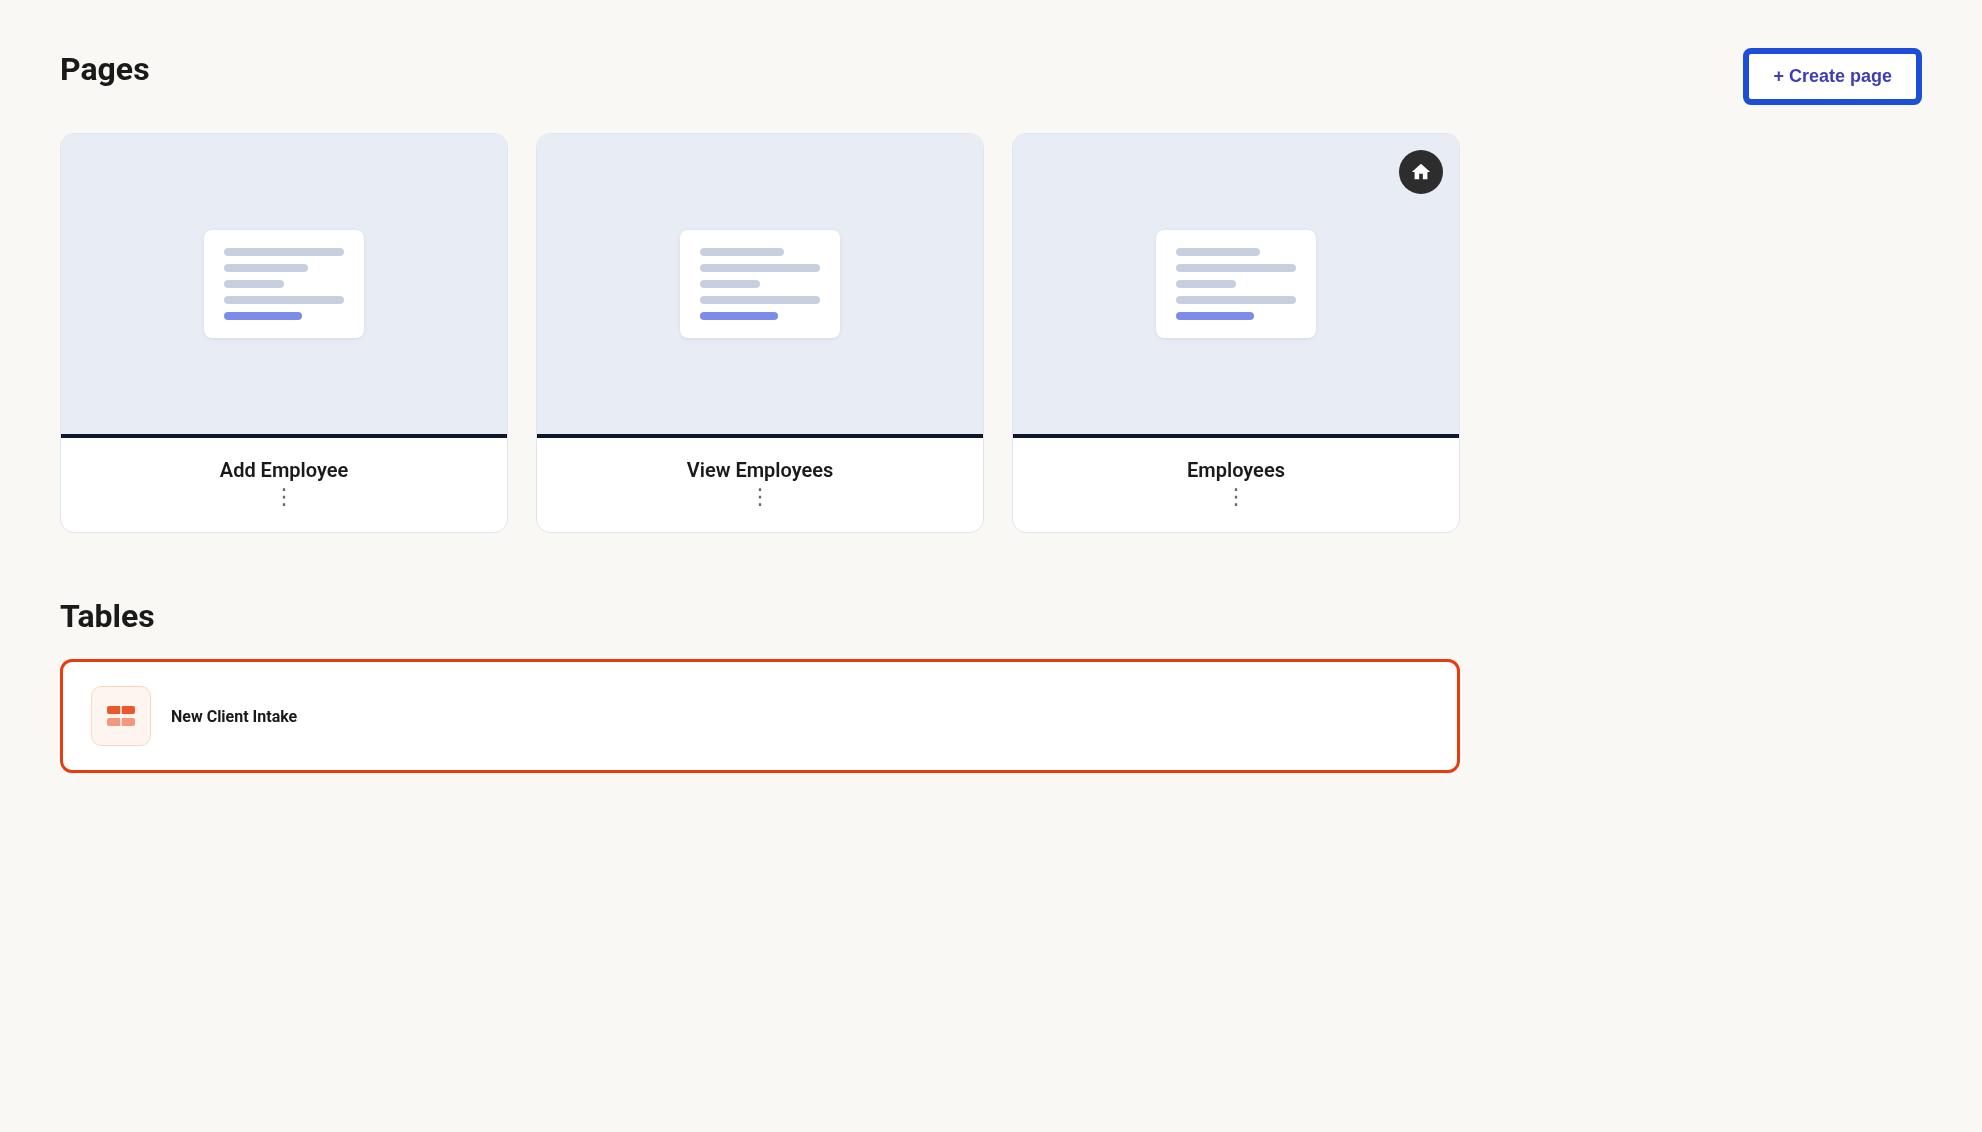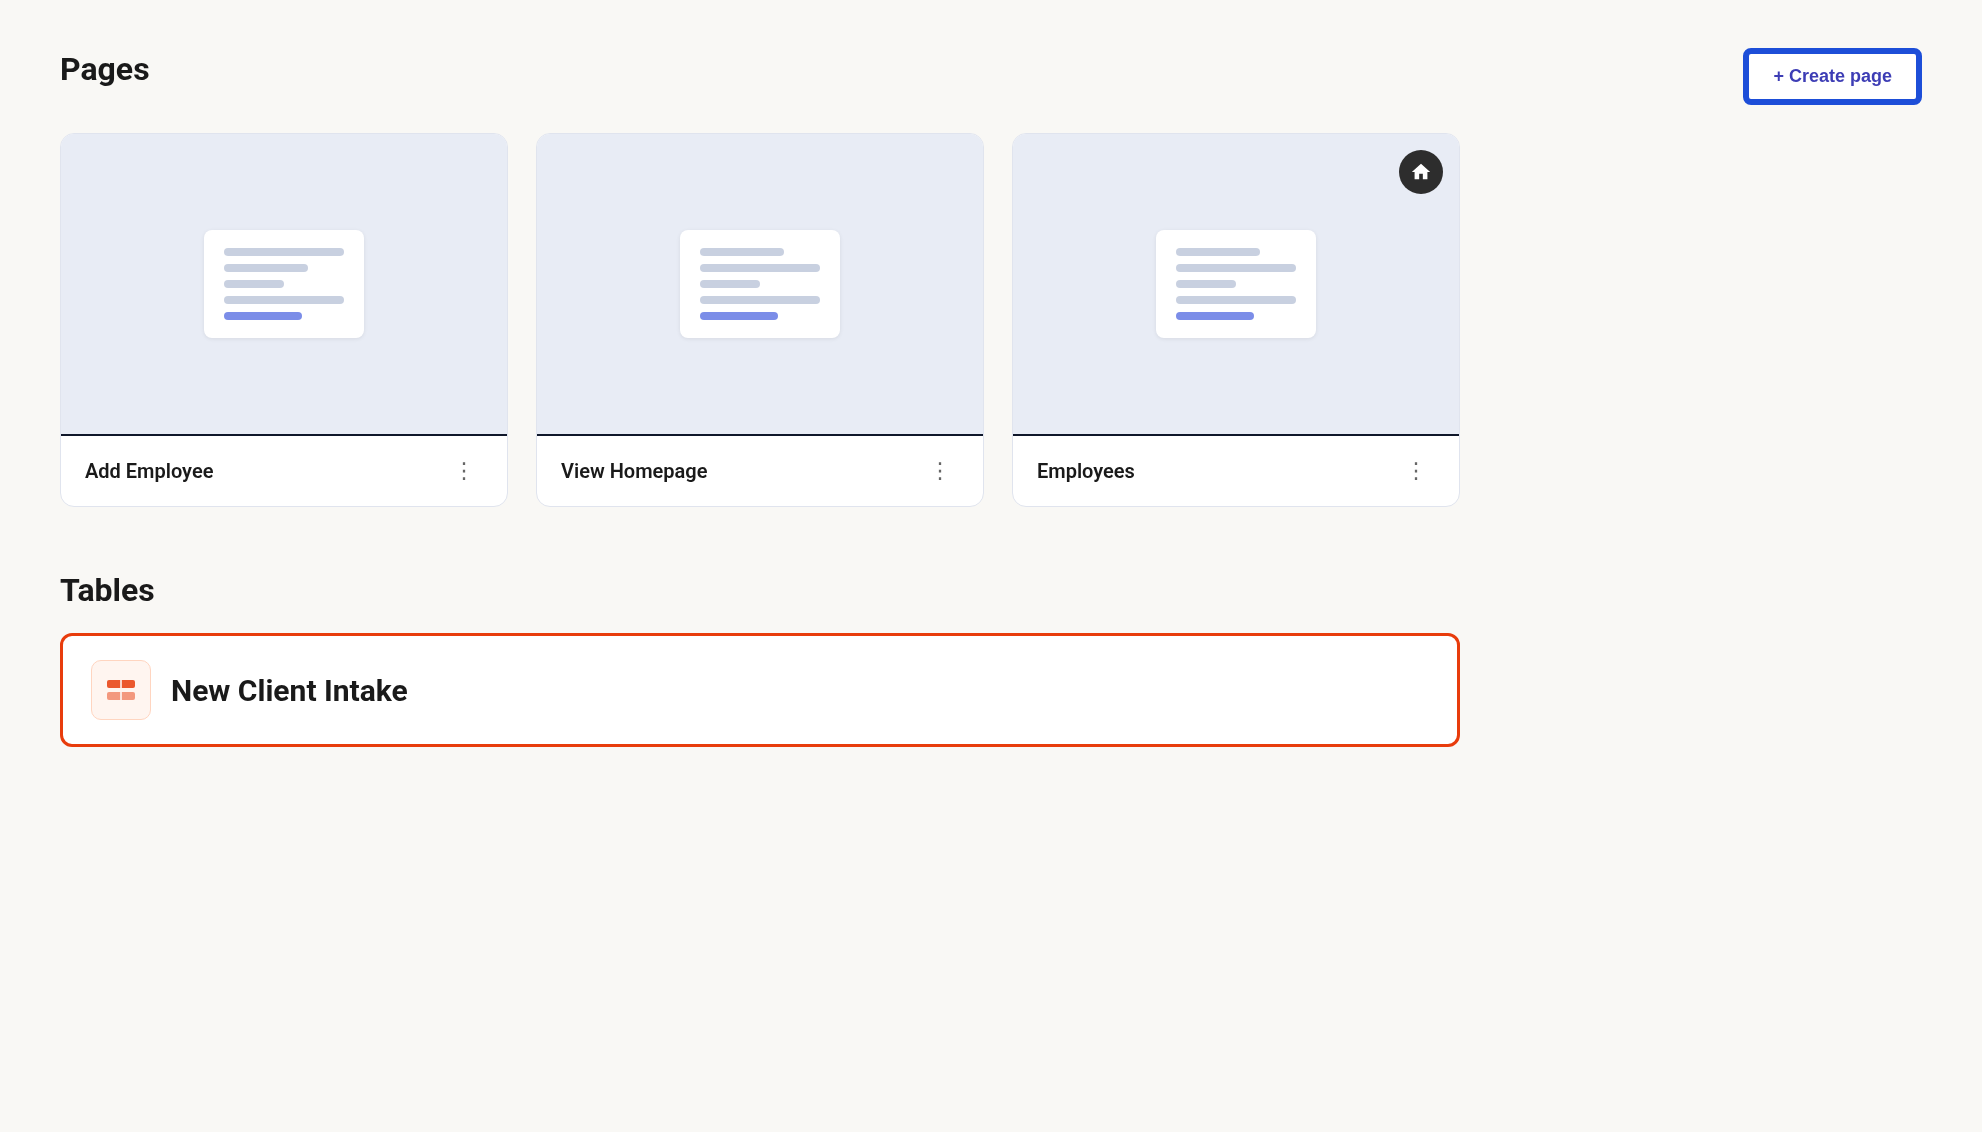--- a/index.html
+++ b/index.html
@@ -105,21 +105,22 @@
     .doc-line.long { width: 100%; }
     .doc-line.medium { width: 70%; }
     .doc-line.short { width: 50%; }
     .doc-line.accent { background: #7b8de8; width: 65%; }
 
     .page-card-footer {
       display: flex;
       align-items: center;
       justify-content: space-between;
       padding: 20px 24px;
-      border-top: 2px solid #0f172a;
+      border-top: 4px solid #0f172a;
+      flex-direction: column;
     }
 
     .page-card-name {
       font-size: 20px;
       font-weight: 600;
       color: #1a1a1a;
     }
 
     .more-btn {
       background: none;
@@ -164,21 +165,21 @@
       align-items: center;
       justify-content: center;
     }
 
     .table-icon-svg {
       width: 36px;
       height: 36px;
     }
 
     .table-name {
-      font-size: 30px;
+      font-size: 16px;
       font-weight: 700;
       color: #1a1a1a;
     }
   </style>
 </head>
 <body>
 
 <div class="pages-header">
   <h1 class="section-title">Pages</h1>
   <button class="create-page-btn">+ Create page</button>
@@ -206,21 +207,21 @@
     <div class="page-card-preview">
       <div class="doc-preview">
         <div class="doc-line medium"></div>
         <div class="doc-line long"></div>
         <div class="doc-line short"></div>
         <div class="doc-line long"></div>
         <div class="doc-line accent"></div>
       </div>
     </div>
     <div class="page-card-footer">
-      <span class="page-card-name">View Homepage</span>
+      <span class="page-card-name">View Employees</span>
       <button class="more-btn">⋮</button>
     </div>
   </div>
 
   <div class="page-card">
     <div class="page-card-preview">
       <div class="page-icon-badge">
         <svg width="22" height="22" viewBox="0 0 24 24" fill="white">
           <path d="M10 20v-6h4v6h5v-8h3L12 3 2 12h3v8z"></path>
         </svg>

